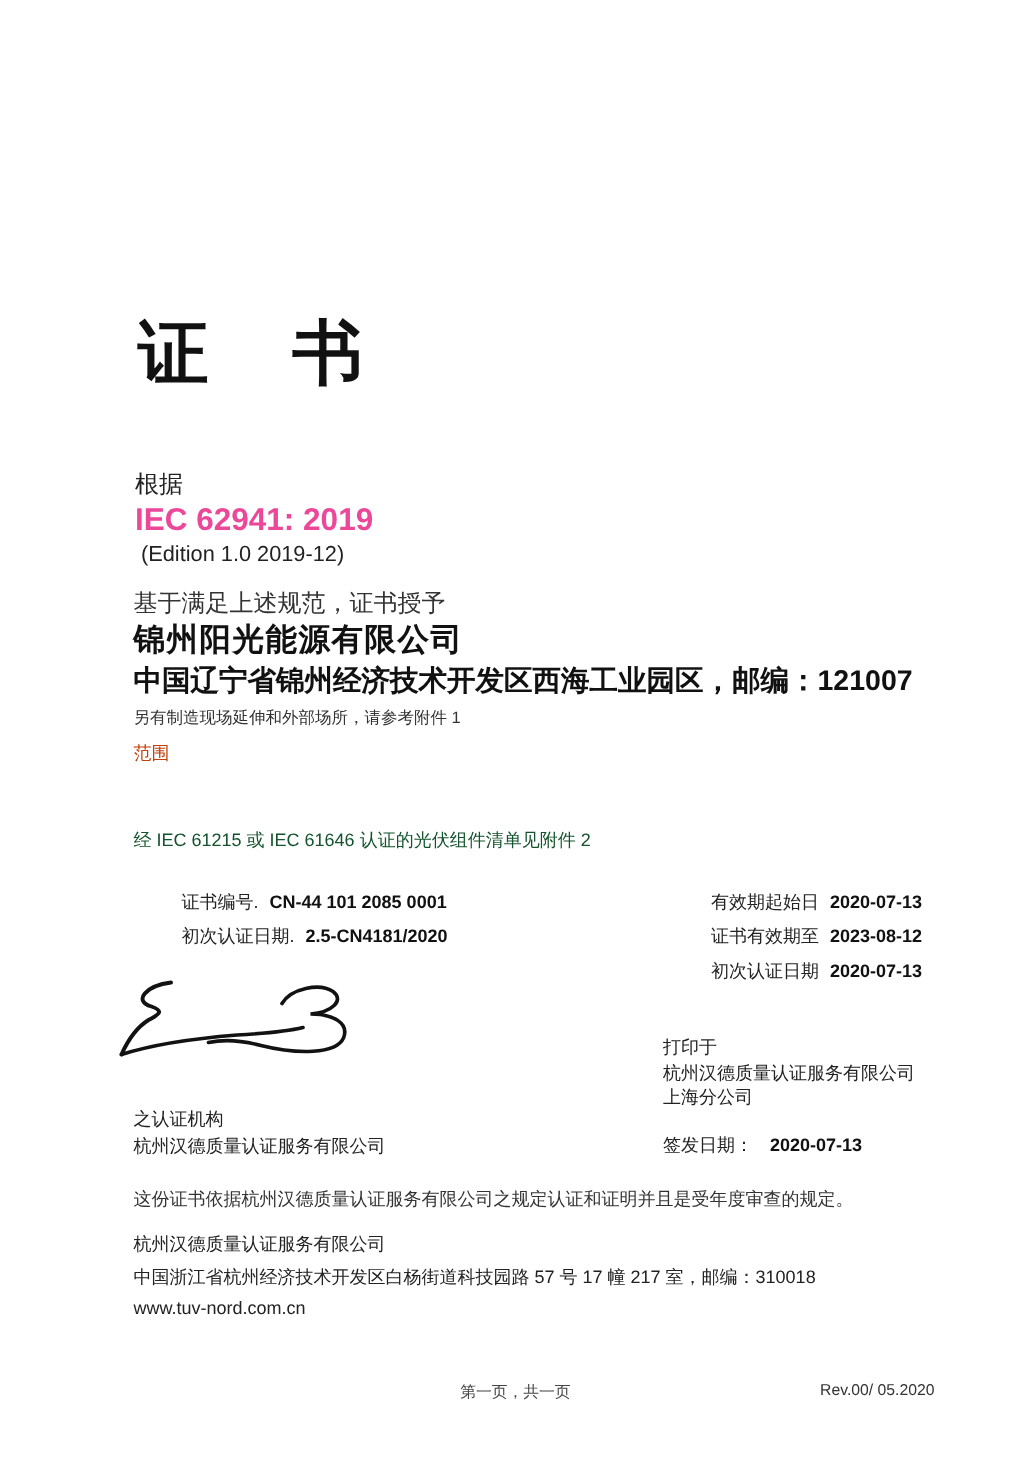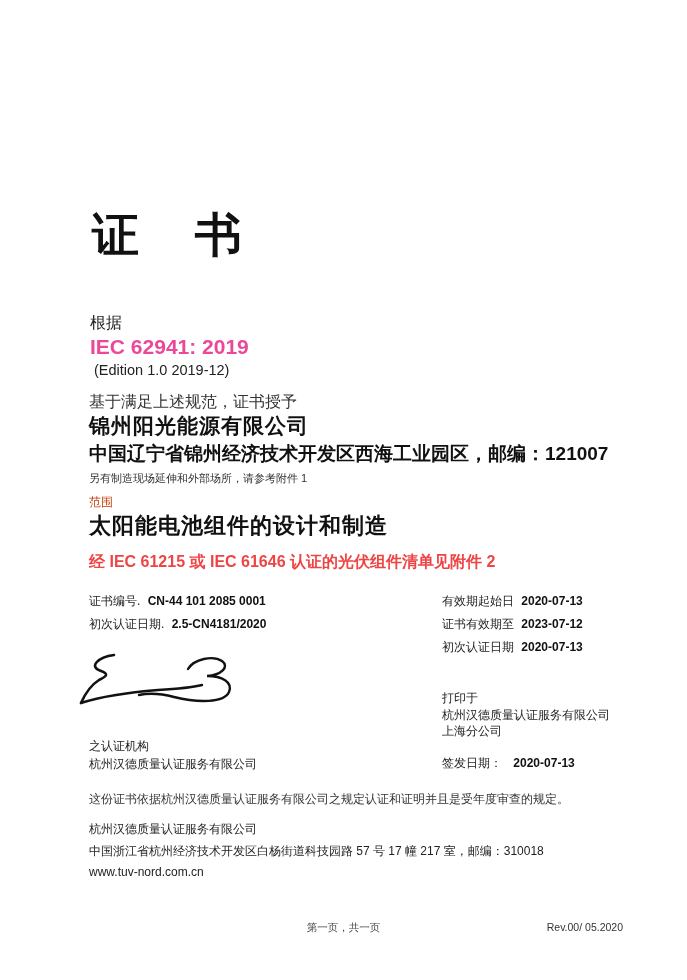--- a/index.html
+++ b/index.html
@@ -28,25 +28,25 @@
   .standard-edition { left: 94px; top: 362px; font-size: 14.5px; color: #222; }
 
   .grant-statement { left: 89px; top: 392px; font-size: 16px; color: #333; }
   .company-name { left: 89px; top: 412px; font-size: 21px; font-weight: 700; color: #111; letter-spacing: 1px; }
   .company-address { left: 89px; top: 441px; font-size: 19px; font-weight: 700; color: #111; }
   .company-address .postcode { font-family: "Liberation Sans", sans-serif; font-weight: 700; margin-top: 12px; }
   .site-note { left: 89px; top: 471px; font-size: 11px; color: #333; }
 
   .scope-label { left: 89px; top: 494px; font-size: 12px; color: #c2410c; }
   .scope-text { left: 89px; top: 511px; font-size: 22px; font-weight: 700; color: #111; letter-spacing: 1px; }
-  .scope-note { left: 89px; top: 552px; font-size: 16px; color: #ef4444; font-weight: bold; }
+  .scope-note { left: 89px; top: 552px; font-size: 12px; color: #14532d; }
 
   .details-left { left: 89px; top: 590px; font-size: 12px; line-height: 23px; color: #222; }
   .details-right { left: 442px; top: 590px; font-size: 12px; line-height: 23px; color: #222; }
-  .detail-row { white-space: nowrap; }
+  .detail-row { white-space: nowrap; margin-left: 32px; }
   .detail-row .val { font-weight: 700; color: #111; margin-left: 4px; }
 
   .signature { left: 78px; top: 648px; width: 160px; height: 62px; }
   .signature svg { width: 100%; height: 100%; }
 
   .printed-block { left: 442px; top: 690px; font-size: 12px; line-height: 16.5px; color: #222; }
   .body-block { left: 89px; top: 738px; font-size: 12px; line-height: 17.5px; color: #222; }
   .issue-row { left: 442px; top: 755px; font-size: 12px; color: #222; white-space: nowrap; }
   .issue-row .val { font-weight: 700; color: #111; margin-left: 8px; }
 
@@ -70,42 +70,41 @@
   <div class="abs standard-edition">(Edition 1.0 2019-12)</div>
 
   <div class="abs grant-statement">基于满足上述规范，证书授予</div>
   <div class="abs company-name">锦州阳光能源有限公司</div>
   <div class="abs company-address">
     <span>中国辽宁省锦州经济技术开发区西海工业园区，邮编：</span><span class="postcode">121007</span>
   </div>
   <div class="abs site-note">另有制造现场延伸和外部场所，请参考附件 1</div>
 
   <div class="abs scope-label">范围</div>
-  <div class="abs scope-text">太阳能电池组件的设计和制造</div>
   <div class="abs scope-note">经 IEC 61215 或 IEC 61646 认证的光伏组件清单见附件 2</div>
 
   <div class="abs details-left">
     <div class="detail-row">
       <span>证书编号.</span>
       <span class="val">CN-44 101 2085 0001</span>
     </div>
     <div class="detail-row">
       <span>初次认证日期.</span>
       <span class="val">2.5-CN4181/2020</span>
     </div>
   </div>
 
   <div class="abs details-right">
     <div class="detail-row">
       <span>有效期起始日</span>
       <span class="val">2020-07-13</span>
     </div>
     <div class="detail-row">
       <span>证书有效期至</span>
-      <span class="val">2023-07-12</span>
+      <span class="val">2023-08-12</span>
     </div>
     <div class="detail-row">
       <span>初次认证日期</span>
       <span class="val">2020-07-13</span>
     </div>
   </div>
 
   <div class="abs signature">
     <svg viewBox="0 0 160 62" fill="none" xmlns="http://www.w3.org/2000/svg">
       <path d="M36 7 C20 9 10 19 23 23 C31 26 29 28 21 32 C13 37 7 46 3 55" stroke="#121212" stroke-width="2.6" stroke-linecap="round" fill="none"></path>

